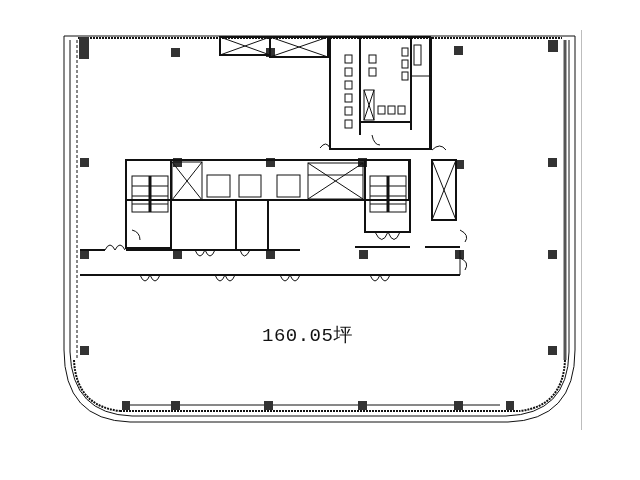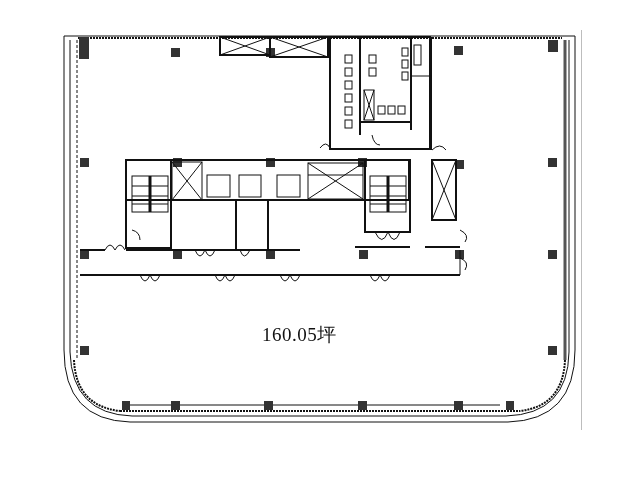--- a/index.html
+++ b/index.html
@@ -1,20 +1,20 @@
 <!DOCTYPE html>
 <html><head>
   <meta charset="utf-8">
   <style>
     html, body { margin: 0; padding: 0; background: #ffffff; }
     body { width: 640px; height: 480px; position: relative; overflow: hidden; font-family: "DejaVu Sans", sans-serif; }
     #plan { position: absolute; left: 0; top: 0; width: 640px; height: 480px; }
     .area-label {
       position: absolute; left: 262px; top: 322px;
-      font-family: Liberation Serif, serif; font-size: 19px; color: #111;
+      font-family: Liberation Mono, monospace; font-size: 19px; color: #111;
       letter-spacing: 0.5px;
     }
     .right-rule { position: absolute; left: 581px; top: 30px; width: 1px; height: 400px; background: #bdbdbd; }
   </style>
 </head>
 <body>
 
 <svg id="plan" viewBox="0 0 640 480" xmlns="http://www.w3.org/2000/svg">
   <g fill="none" stroke="#111" stroke-width="1">
 

